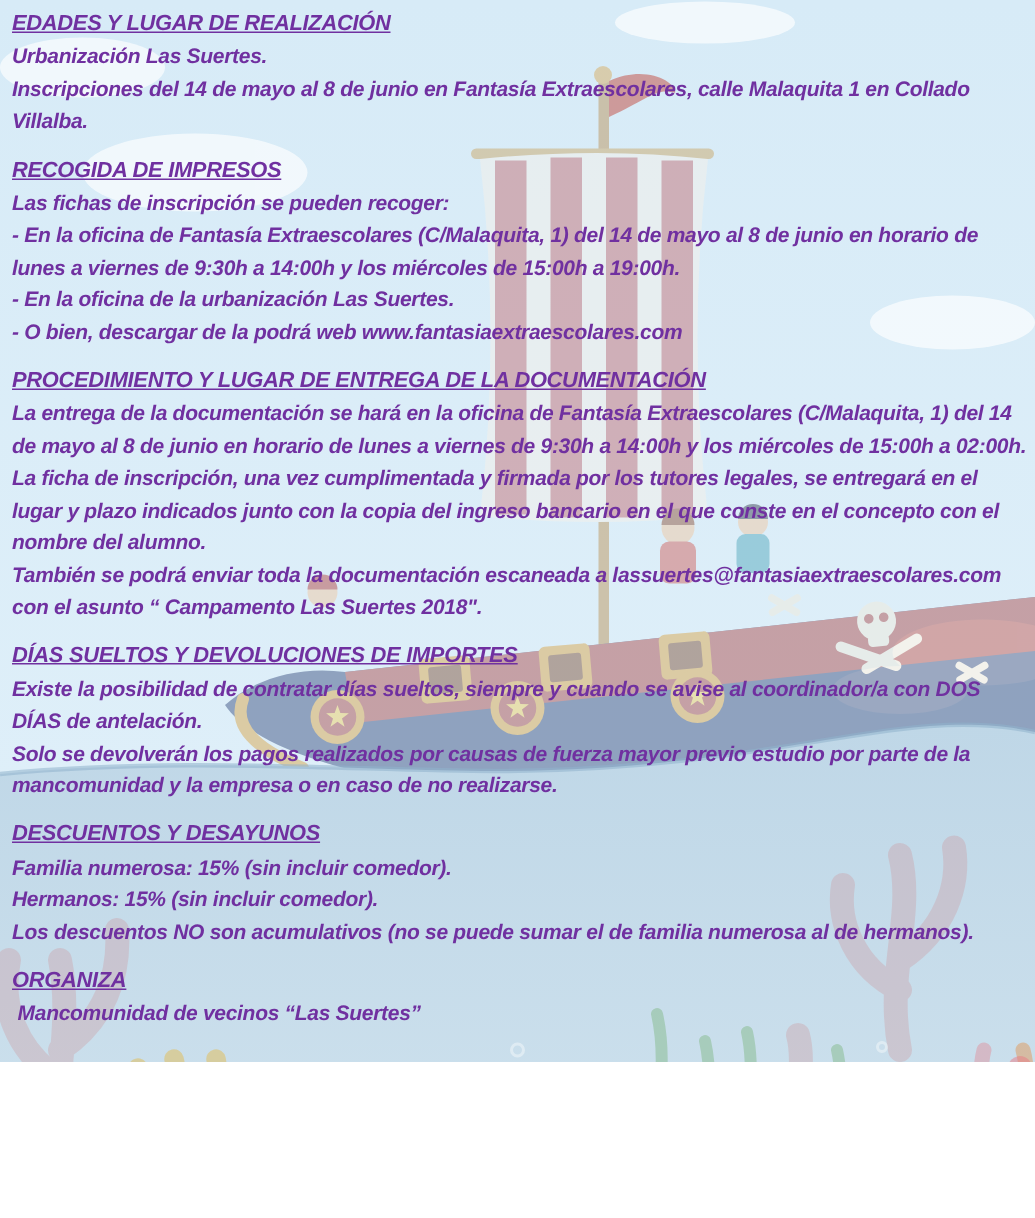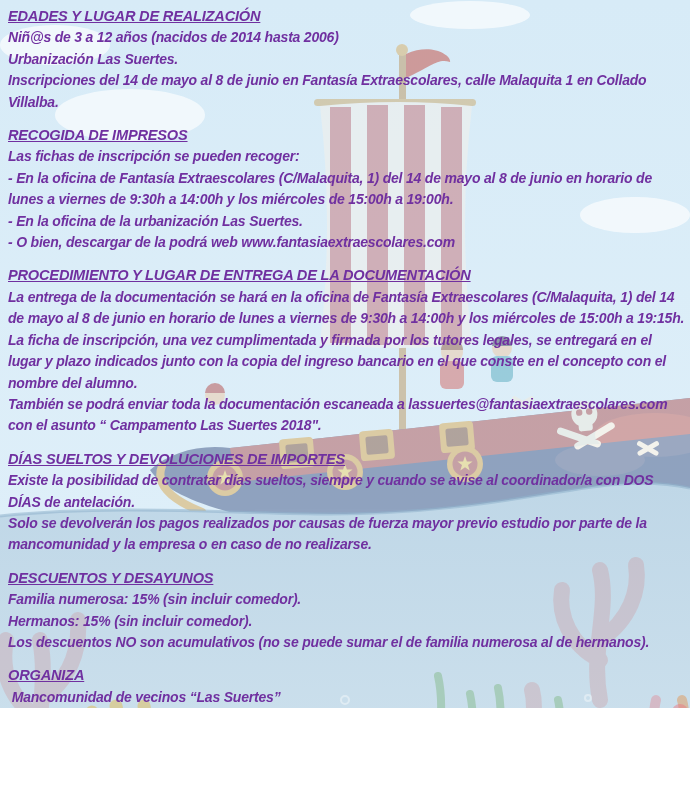--- a/index.html
+++ b/index.html
@@ -209,36 +209,35 @@
         <circle cx="656" cy="748" r="4" fill="#4a3b35"></circle>
         <path d="M630,774 Q646,784 662,772" stroke="#b4525e" stroke-width="3" fill="none" stroke-linecap="round"></path>
       </g>
     </svg>
   </div>
 
   <div class="content">
 
     <section class="sec">
       <h2 class="h">EDADES Y LUGAR DE REALIZACIÓN</h2>
-      <p class="p">Niñ@s de 3 a 12 años (nacidos de 2014 hasta 2006)</p>
       <p class="p">Urbanización Las Suertes.</p>
       <p class="p">Inscripciones del 14 de mayo al 8 de junio en Fantasía Extraescolares, calle Malaquita 1 en Collado Villalba.</p>
     </section>
 
     <section class="sec">
       <h2 class="h">RECOGIDA DE IMPRESOS</h2>
       <p class="p">Las fichas de inscripción se pueden recoger:</p>
       <p class="p">- En la oficina de Fantasía Extraescolares (C/Malaquita, 1) del 14 de mayo al 8 de junio en horario de lunes a viernes de 9:30h a 14:00h y los miércoles de 15:00h a 19:00h.</p>
       <p class="p">- En la oficina de la urbanización Las Suertes.</p>
       <p class="p">- O bien, descargar de la podrá web www.fantasiaextraescolares.com</p>
     </section>
 
     <section class="sec">
       <h2 class="h">PROCEDIMIENTO Y LUGAR DE ENTREGA DE LA DOCUMENTACIÓN</h2>
-      <p class="p">La entrega de la documentación se hará en la oficina de Fantasía Extraescolares (C/Malaquita, 1) del 14 de mayo al 8 de junio en horario de lunes a viernes de 9:30h a 14:00h y los miércoles de 15:00h a 19:15h.</p>
+      <p class="p">La entrega de la documentación se hará en la oficina de Fantasía Extraescolares (C/Malaquita, 1) del 14 de mayo al 8 de junio en horario de lunes a viernes de 9:30h a 14:00h y los miércoles de 15:00h a 02:00h.</p>
       <p class="p">La ficha de inscripción, una vez cumplimentada y firmada por los tutores legales, se entregará en el lugar y plazo indicados junto con la copia del ingreso bancario en el que conste en el concepto con el nombre del alumno.</p>
       <p class="p">También se podrá enviar toda la documentación escaneada a lassuertes@fantasiaextraescolares.com con el asunto “ Campamento Las Suertes 2018".</p>
     </section>
 
     <section class="sec">
       <h2 class="h">DÍAS SUELTOS Y DEVOLUCIONES DE IMPORTES</h2>
       <p class="p">Existe la posibilidad de contratar días sueltos, siempre y cuando se avise al coordinador/a con DOS DÍAS de antelación.</p>
       <p class="p">Solo se devolverán los pagos realizados por causas de fuerza mayor previo estudio por parte de la mancomunidad y la empresa o en caso de no realizarse.</p>
     </section>
 

